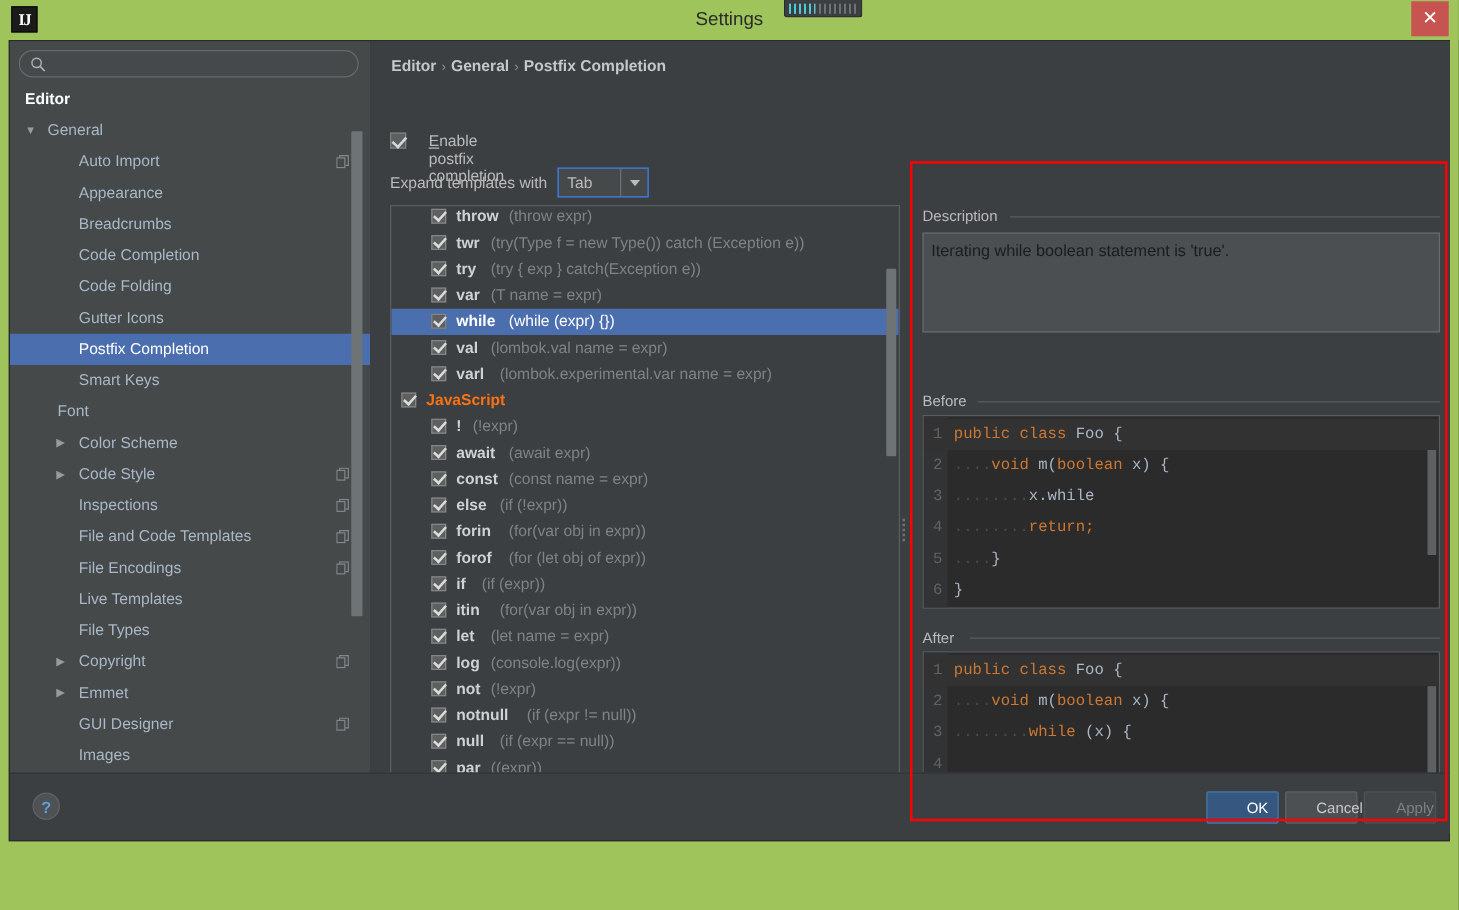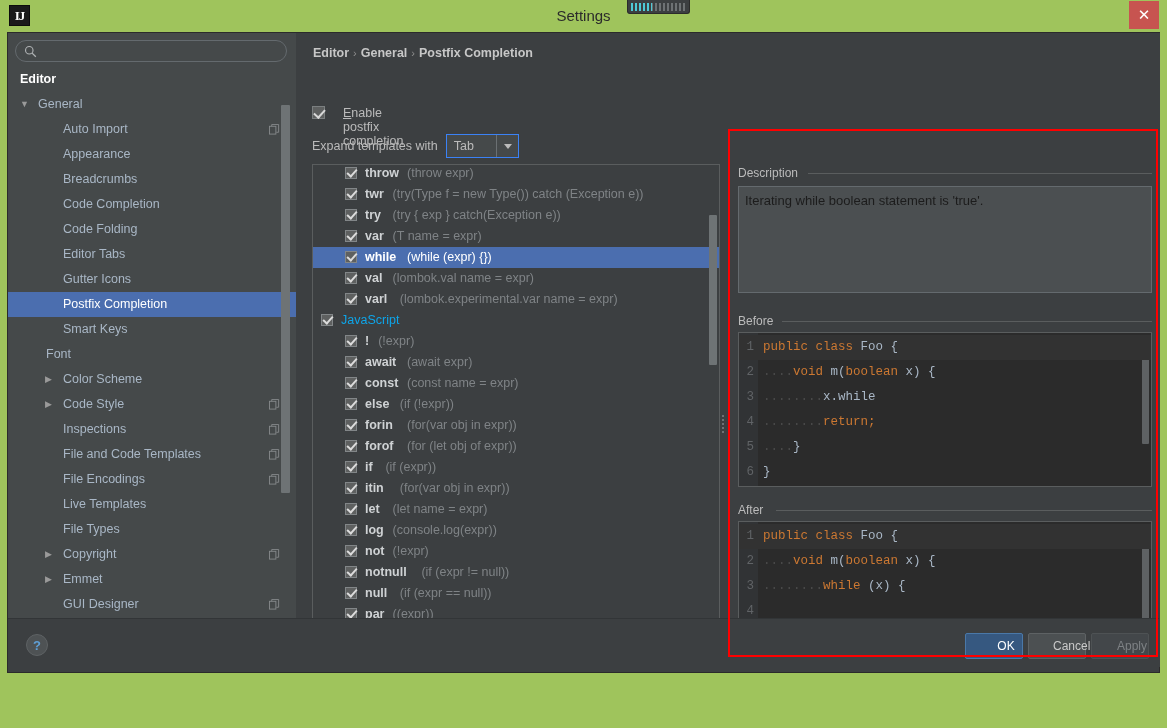--- a/index.html
+++ b/index.html
@@ -131,35 +131,35 @@
   .trow .tarrow { position:absolute; left:10px; top:6px; color:#9a9a9a; font-size:9px; line-height:9px; }
   .trow .tcb {
     position:absolute; top:4px; width:12px; height:12px;
     background:#5e6060; border:1px solid #828688;
   }
   .trow .tcb:after {
     content:""; position:absolute; left:3px; top:-1px; width:4px; height:8px;
     border:solid #dcdcdc; border-width:0 2px 2px 0; transform:rotate(42deg);
   }
   .trow .tname { position:absolute; color:#cfd2d4; font-weight:600; }
-  .trow.grp .tname { color:#0ea5e9; font-weight:normal; }
+  .trow.grp .tname { color:#f97316; font-weight:bold; }
   .trow .texpr { position:absolute; color:#7f8386; }
   .trow.sel .tname, .trow.sel .texpr { color:#ffffff; }
 
   .splitter { position:absolute; left:424px; top:380px; width:5px; height:26px; }
   .splitter i { display:block; width:2px; height:2px; background:#6e7275; margin:2px 0 0 1px; }
 
   
   .detail { position:absolute; left:433px; top:131px; width:427px; height:506px; }
 
   .sect-title { position:absolute; font-size:12px; color:#bbbbbb; }
   .sect-line { position:absolute; height:1px; background:#5a5d5e; }
 
   .desc-box {
-    position:absolute; left:8px; top:22px; width:414px; height:107px;
+    position:absolute; left:8px; top:22px; width:414px; height:80px;
     background:#4b4f51; border:1px solid #646a6e;
   }
   .desc-text { position:absolute; left:6px; top:6px; width:400px; color:#1c1c1c; font-size:13px; }
 
   .code-box {
     position:absolute; background:#2b2b2b; border:1px solid #5a5d5e; overflow:hidden;
   }
   .gutter { position:absolute; left:0; top:0; width:19px; height:100%; background:#313335; }
   .cline { position:absolute; left:0; width:100%; height:25px; line-height:25px;
     font-family:"Liberation Mono", monospace; font-size:12.5px; white-space:pre; }
@@ -236,23 +236,20 @@
           <div class="tnode">
             <span class="lbl" style="left: 55px;">Breadcrumbs</span>
           </div>
           <div class="tnode">
             <span class="lbl" style="left: 55px;">Code Completion</span>
           </div>
           <div class="tnode">
             <span class="lbl" style="left: 55px;">Code Folding</span>
           </div>
           <div class="tnode">
-            <span class="lbl" style="left: 55px;">Editor Tabs</span>
-          </div>
-          <div class="tnode">
             <span class="lbl" style="left: 55px;">Gutter Icons</span>
           </div>
           <div class="tnode sel">
             <span class="lbl" style="left: 55px;">Postfix Completion</span>
           </div>
           <div class="tnode">
             <span class="lbl" style="left: 55px;">Smart Keys</span>
           </div>
           <div class="tnode">
             <span class="lbl" style="left: 38px;">Font</span>

